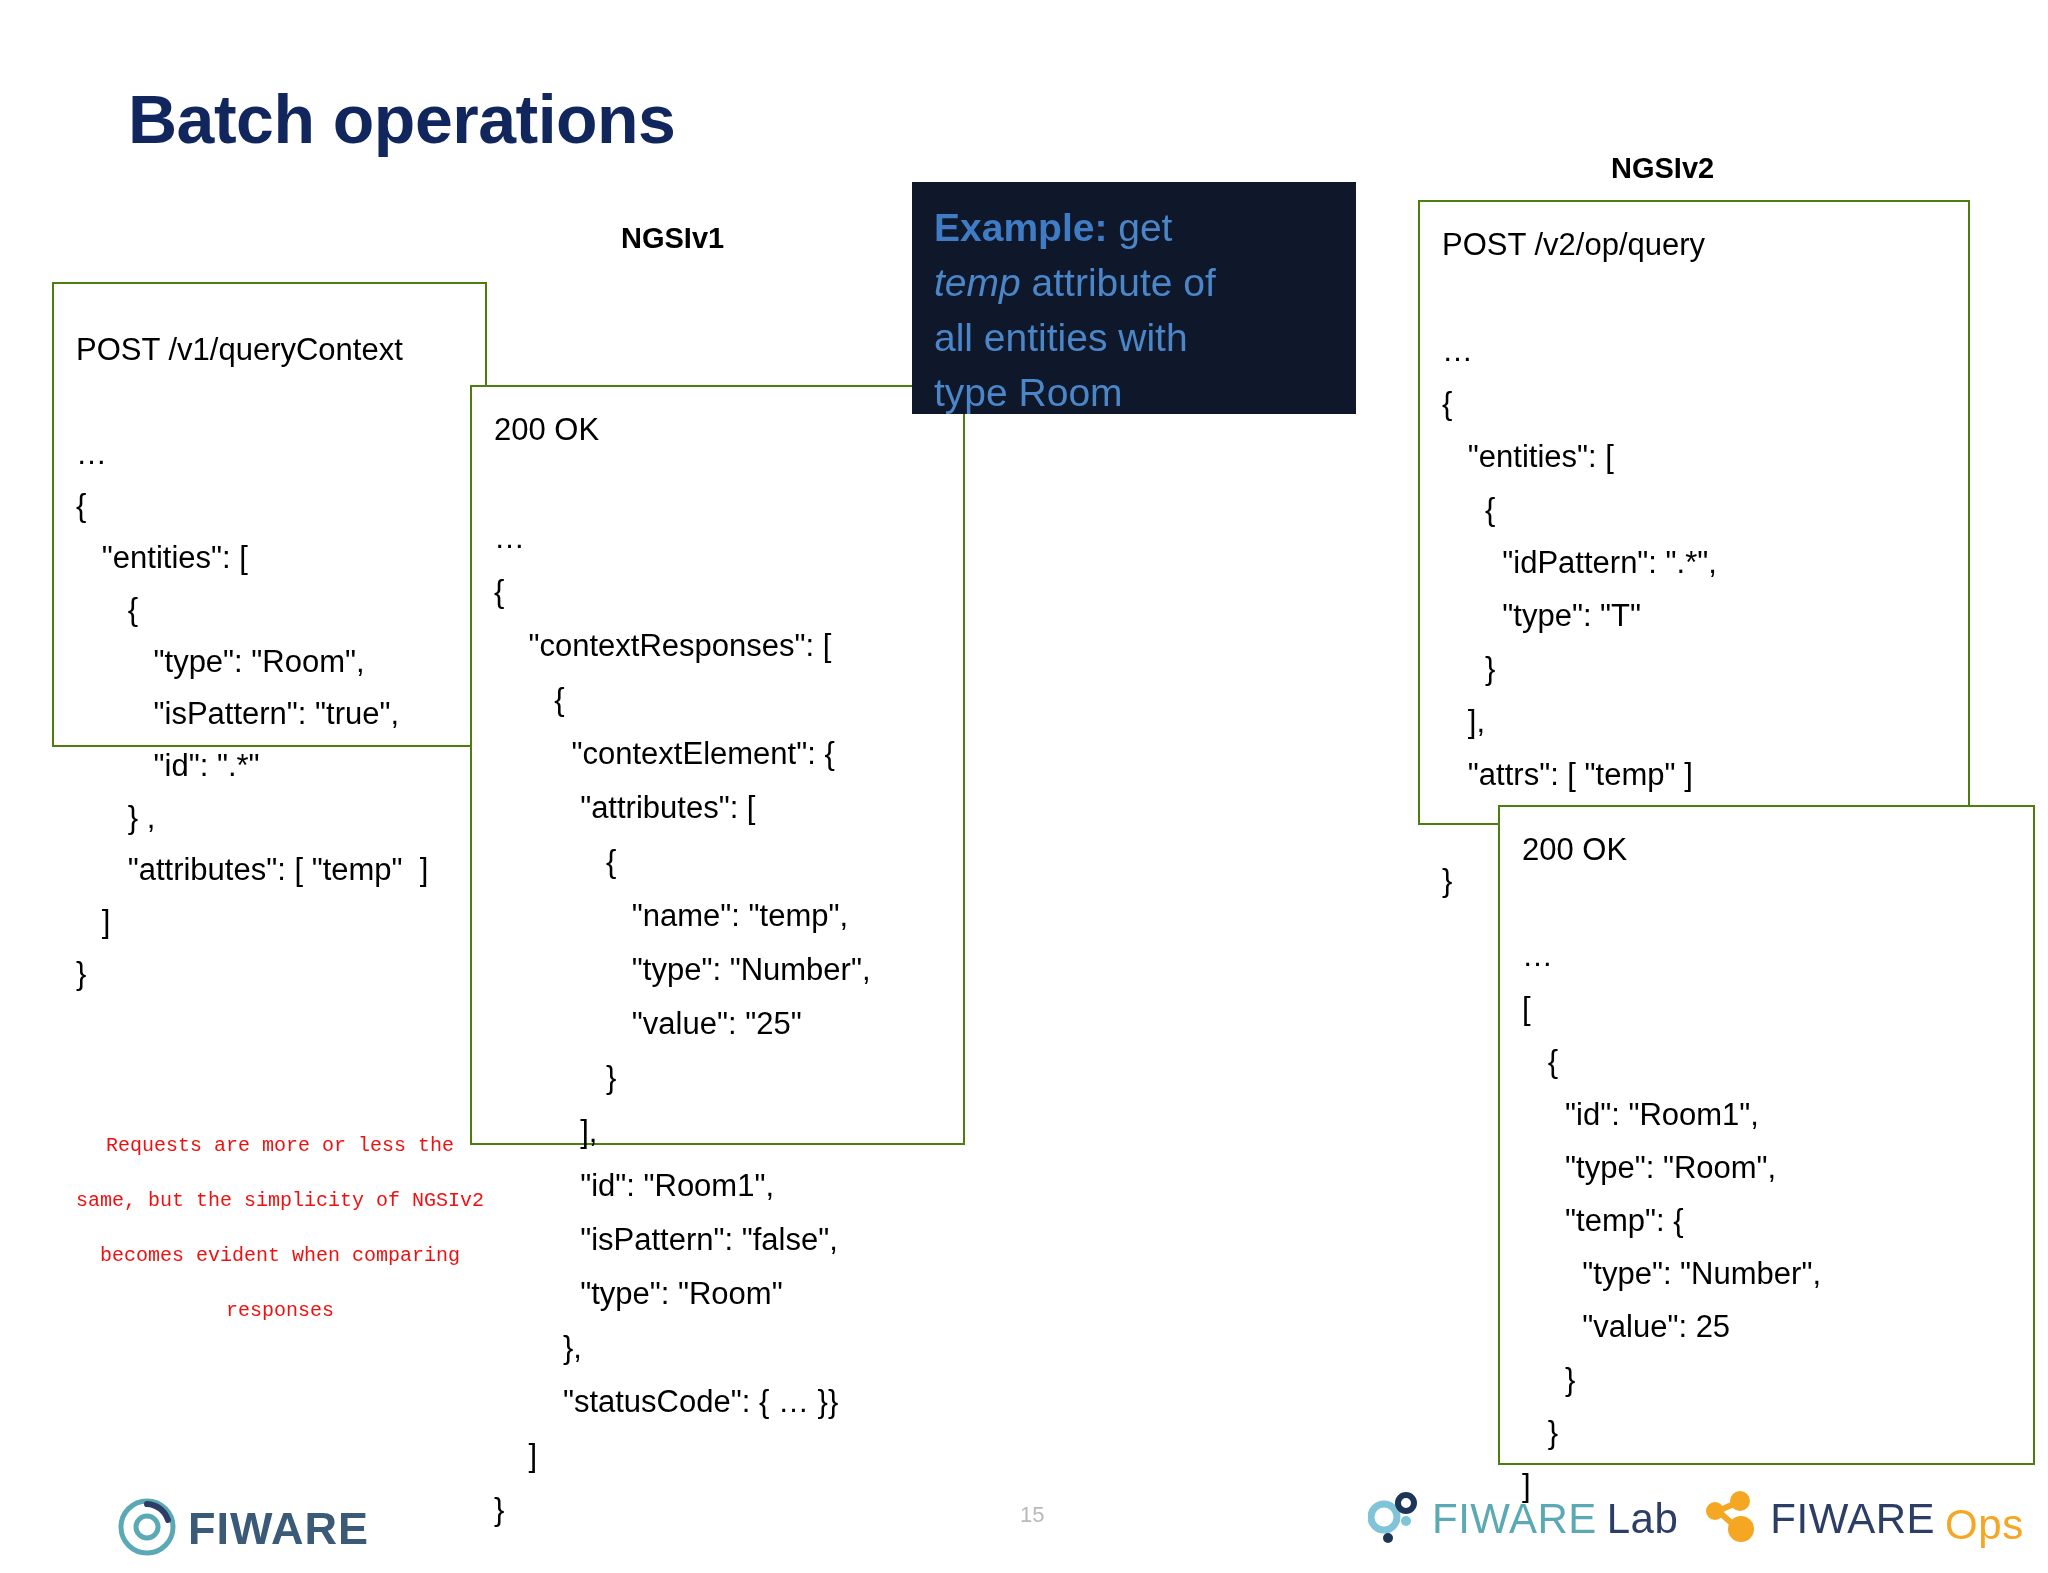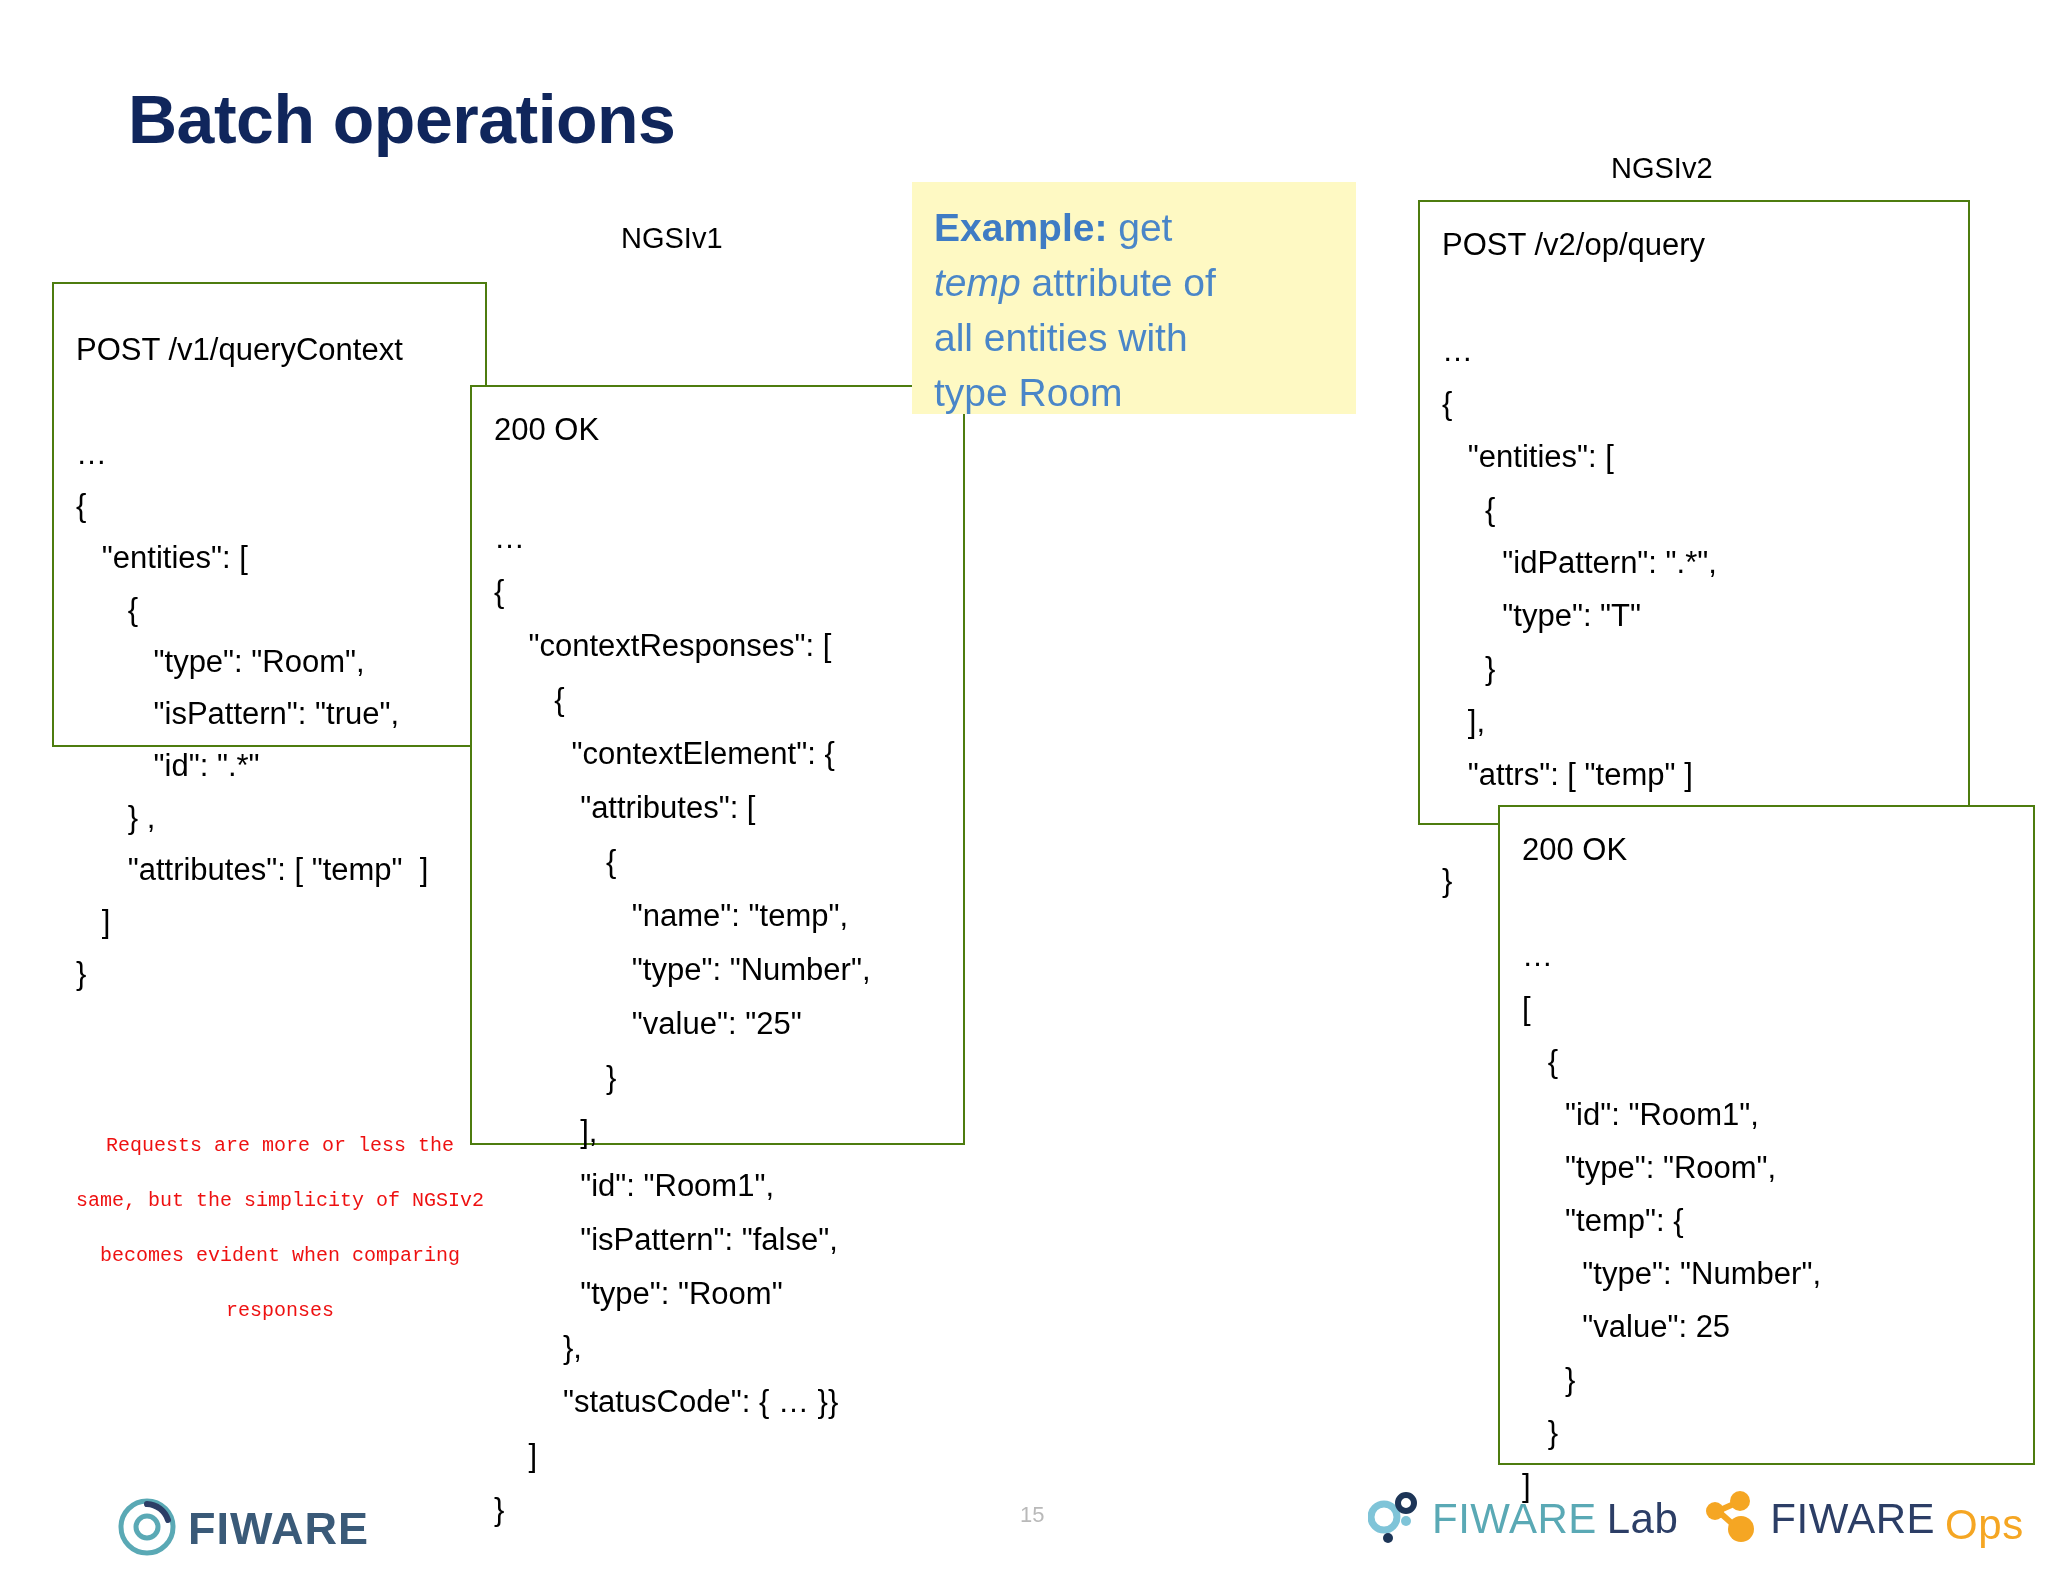--- a/index.html
+++ b/index.html
@@ -25,21 +25,21 @@
     color: #10265c;
     letter-spacing: -0.5px;
     font-family: "Liberation Sans", sans-serif;
     white-space: nowrap;
   }
 
   
   .col-caption {
     position: absolute;
     font-size: 29px;
-    font-weight: normal;
+    font-weight: bold;
     color: #000000;
     font-family: "Liberation Sans", sans-serif;
     white-space: nowrap;
   }
   #caption-v1 { left: 573px; top: 222px; margin-left: 48px; }
   #caption-v2 { left: 1611px; top: 152px; }
 
   
   .code-box {
     position: absolute;
@@ -68,21 +68,21 @@
   #box-v2-request .code-body  { font-size: 31px; line-height: 53px; }
   #box-v2-response .code-body { font-size: 31px; line-height: 53px; }
 
   
   #example-callout {
     position: absolute;
     left: 912px;
     top: 182px;
     width: 444px;
     height: 232px;
-    background: #fef9c3;
+    background: #0f172a;
     z-index: 5;
     box-sizing: border-box;
     padding: 18px 16px 10px 22px;
   }
   .example-text {
     font-size: 39px;
     line-height: 55px;
     color: #4a86c8;
     font-family: "Liberation Sans", sans-serif;
   }

